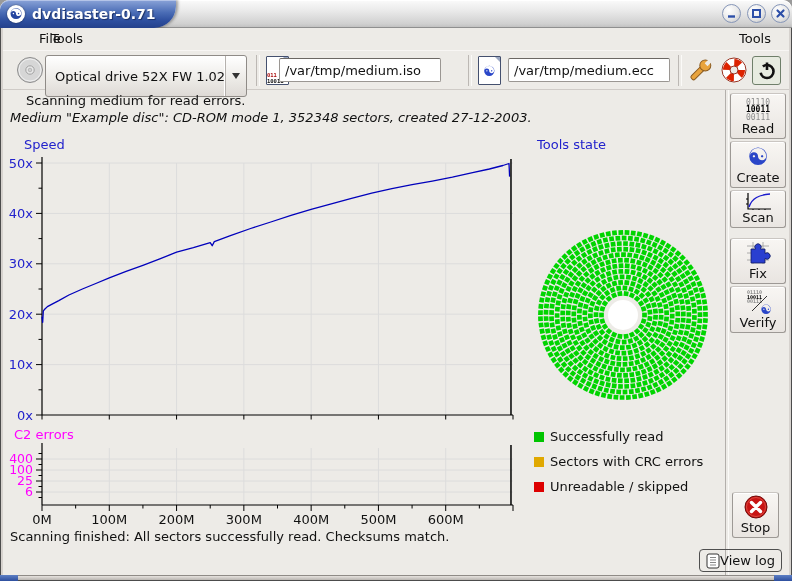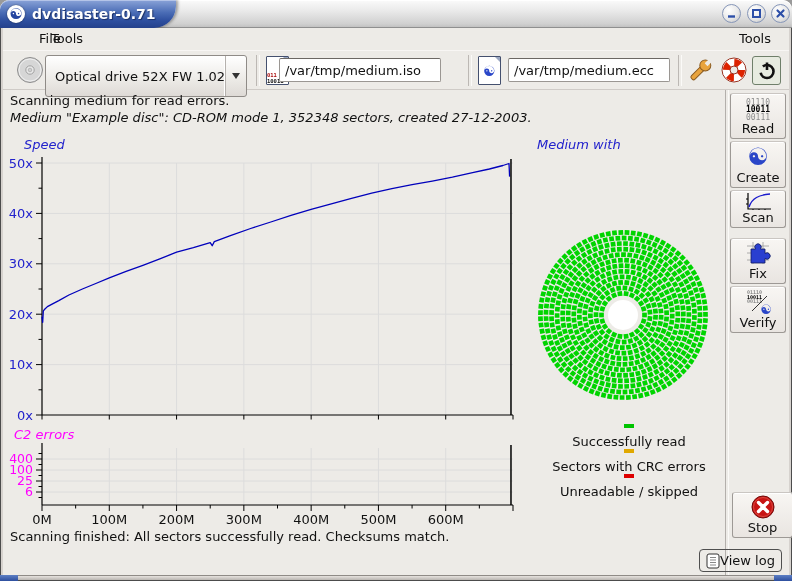--- a/index.html
+++ b/index.html
@@ -40,26 +40,26 @@
   .combo-arrow-box{width:22px;align-self:stretch;border-left:1px solid #b5b1ad;box-shadow:-1px 0 0 #fff;display:flex;align-items:center;justify-content:center;}
   .combo-arrow{width:0;height:0;border-left:4.5px solid transparent;border-right:4.5px solid transparent;border-top:6px solid #333;}
   .entry{position:absolute;top:7px;width:162px;height:24px;box-sizing:border-box;background:#fff;
     border:1px solid #9a9692;border-top-color:#6c6864;border-radius:2px;font-family:inherit;font-size:13px;color:#111;padding:0 5px;}
   .doc-icon{position:absolute;top:5px;width:23px;height:29px;background:#fff;border:1px solid #44506e;border-radius:1px;
     box-sizing:border-box;overflow:hidden;}
   .doc-fold{position:absolute;right:-1px;top:-1px;width:0;height:0;border-left:7px solid transparent;border-top:7px solid #9aa6c0;}
   .bin-rows{font-family:"DejaVu Sans Mono","Liberation Mono",monospace;font-size:5.5px;line-height:6px;font-weight:bold;padding:3px 0 0 2px;}
   
   .heading{position:absolute;left:3px;top:90px;width:718px;height:44px;}
-  .heading .l1{position:absolute;left:7px;top:3px;}
+  .heading .l1{position:absolute;left:23px;top:3px;}
   .heading .l2{position:absolute;left:7px;top:20px;font-style:italic;}
   
-  .chart-title{position:absolute;font-size:13px;font-style:italic;}
+  .chart-title{position:absolute;font-size:13px;}
   .legend{position:absolute;left:534px;top:424px;width:190px;}
-  .legend-row{display:flex;align-items:center;height:25px;gap:6px;flex-direction:column;}
+  .legend-row{display:flex;align-items:center;height:25px;gap:6px;}
   .swatch{width:10px;height:10px;display:inline-block;}
   
   .side-divider{position:absolute;left:725px;top:90px;height:485px;width:2px;border-left:1px solid #b3afab;border-right:1px solid #fbfaf8;}
   .side-btn{position:absolute;left:730px;width:56px;box-sizing:border-box;background:linear-gradient(180deg,#f8f6f3,#e9e5e1);
     border:1px solid #9d9995;border-top-color:#cac6c2;border-radius:3px;box-shadow:inset 0 1px 0 #fff;
     display:flex;flex-direction:column;align-items:center;justify-content:flex-end;padding-bottom:1px;cursor:default;}
   .side-btn .lbl{font-size:13px;color:#111;line-height:16px;}
   .read-digits{font-family:"DejaVu Sans Mono","Liberation Mono",monospace;font-size:8px;line-height:7.5px;text-align:center;letter-spacing:0;}
   .vf-digits{font-family:"DejaVu Sans Mono","Liberation Mono",monospace;font-size:5px;line-height:4.5px;font-weight:bold;}
   .yinyang{color:#2a46c8;}
@@ -161,21 +161,21 @@
     </span>
   </div>
 
   <div class="heading">
     <div class="l1">Scanning medium for read errors.</div>
     <div class="l2">Medium "Example disc": CD-ROM mode 1, 352348 sectors, created 27-12-2003.</div>
   </div>
 
   <div class="chart-title" style="left: 24px; top: 137px; color: rgb(34, 34, 204);">Speed</div>
   <div class="chart-title" style="left: 14px; top: 427px; color: rgb(255, 0, 255);">C2 errors</div>
-  <div class="chart-title" style="left: 537px; top: 137px; color: rgb(34, 34, 204);">Medium with</div>
+  <div class="chart-title" style="left: 537px; top: 137px; color: rgb(34, 34, 204);">Tools state</div>
 
   <svg id="charts" style="position:absolute;left:0;top:133px;" width="528" height="398" viewBox="0 133 528 398">
       <g>
         <line x1="109.28571428571428" y1="163" x2="109.28571428571428" y2="415" stroke="#dcdcdc"></line>
         <line x1="109.28571428571428" y1="448" x2="109.28571428571428" y2="505" stroke="#dcdcdc"></line>
         <line x1="176.57142857142856" y1="163" x2="176.57142857142856" y2="415" stroke="#dcdcdc"></line>
         <line x1="176.57142857142856" y1="448" x2="176.57142857142856" y2="505" stroke="#dcdcdc"></line>
         <line x1="243.85714285714283" y1="163" x2="243.85714285714283" y2="415" stroke="#dcdcdc"></line>
         <line x1="243.85714285714283" y1="448" x2="243.85714285714283" y2="505" stroke="#dcdcdc"></line>
         <line x1="311.1428571428571" y1="163" x2="311.1428571428571" y2="415" stroke="#dcdcdc"></line>
@@ -959,21 +959,21 @@
         <span style="color:#8c8c8c;display:block;">00111</span>
       </span>
       <svg style="position:absolute;left:0;top:0;" width="30" height="26">
           <line x1="9" y1="22" x2="24" y2="7" stroke="#333" stroke-width="1"></line>
         </svg>
       <span class="yinyang" style="position:absolute;right:1px;bottom:-2px;font-size:13px;">☯</span>
     </span>
     <span class="lbl">Verify</span>
   </div>
 
-  <div class="side-btn" style="left:732px;top:492px;width:61px;height:46px;">
+  <div class="side-btn" style="left:732px;top:492px;width:47px;height:46px;">
     <svg width="26" height="26">
       <circle cx="13" cy="13" r="11" fill="#c81414" stroke="#6e0a0a"></circle>
       <circle cx="13" cy="13" r="9.5" fill="none" stroke="#e86a5a" stroke-width="1" opacity="0.6"></circle>
       <path d="M8.5,8.5 L17.5,17.5 M17.5,8.5 L8.5,17.5" stroke="#fff" stroke-width="3.4" stroke-linecap="round"></path>
     </svg>
     <span class="lbl">Stop</span>
   </div>
 
   <div class="status-msg">Scanning finished: All sectors successfully read. Checksums match.</div>
   <div class="viewlog-btn">

